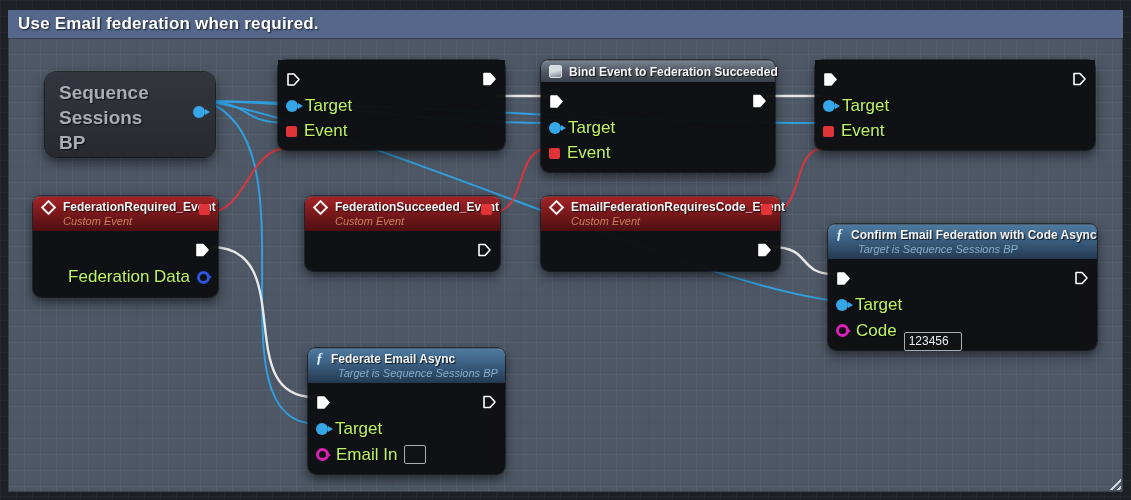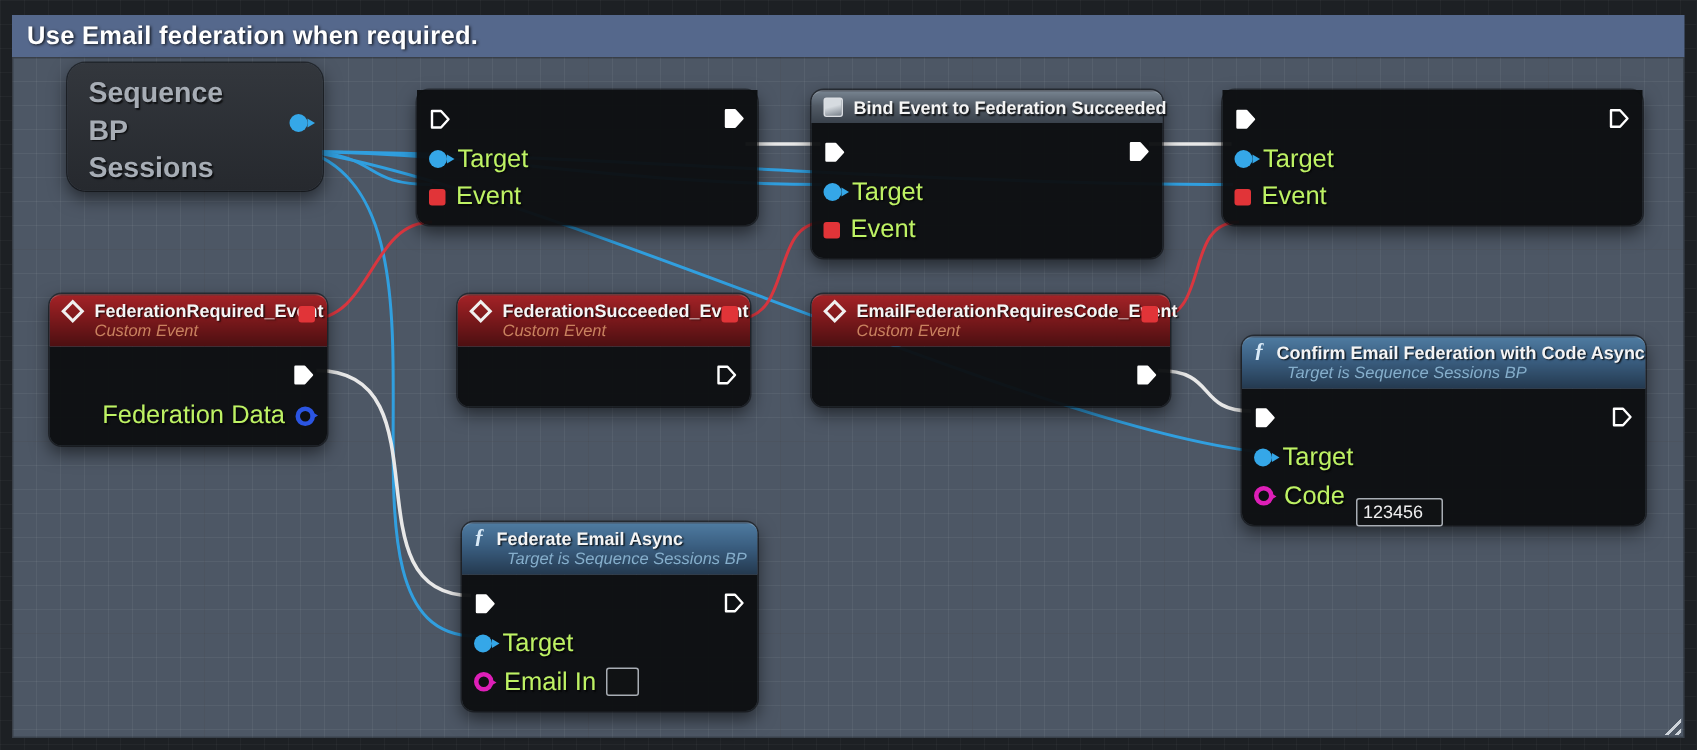--- a/index.html
+++ b/index.html
@@ -106,24 +106,24 @@
       <path d="M768 213 C808 213, 788 148, 826 148"></path>
     </g>
     <g fill="none" stroke="#e8e8e8" stroke-width="2.4">
       <path d="M497 96 C515 96, 530 96, 547 96"></path>
       <path d="M766 96 C786 96, 802 96, 821 96"></path>
       <path d="M211 247 C300 247, 230 397, 314 397"></path>
       <path d="M772 247 C812 247, 797 274, 834 274"></path>
     </g>
   </svg>
 
-  <div class="var-node" style="left:45px;top:42px;width:170px;height:85px;">
+  <div class="var-node" style="left:45px;top:72px;width:170px;height:85px;">
     <div class="vline">Sequence</div>
+    <div class="vline">Sessions</div>
     <div class="vline">BP</div>
-    <div class="vline">Sessions</div>
     <span class="pin pin-circle var-out"></span>
   </div>
 
   <div class="node" style="left:278px;top:60px;width:227px;">
     <div class="body">
       <div class="row" style="height:28px;">
         <svg class="pin-exec" width="15" height="15" viewBox="0 0 15 15">
             <path d="M2 2 L8 2 L13 7.5 L8 13 L2 13 Z"></path>
           </svg>
         <svg class="pin-exec solid right" style="right:8px;" width="15" height="15" viewBox="0 0 15 15">

